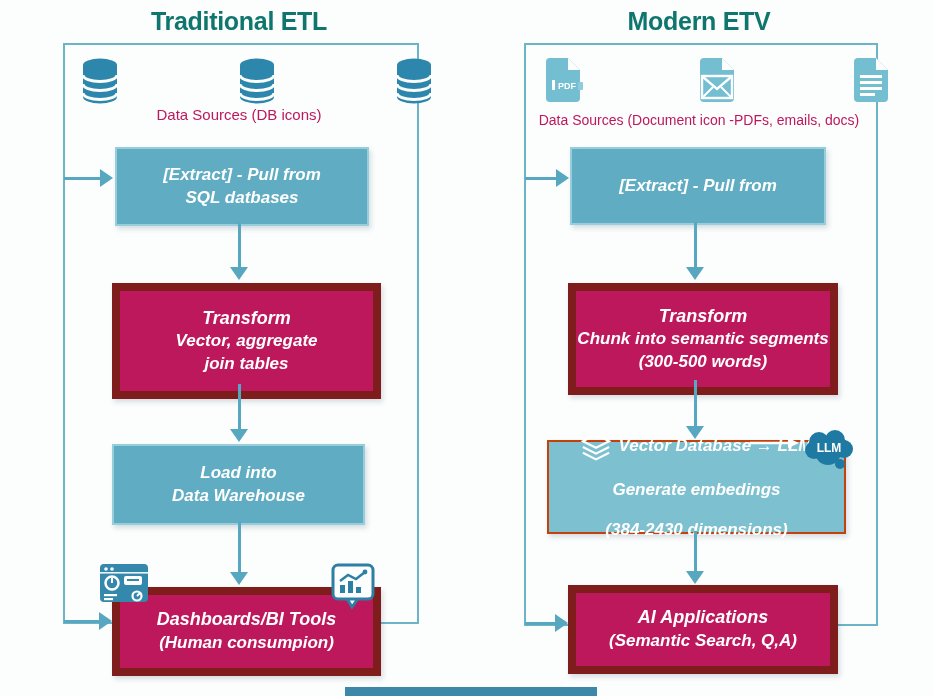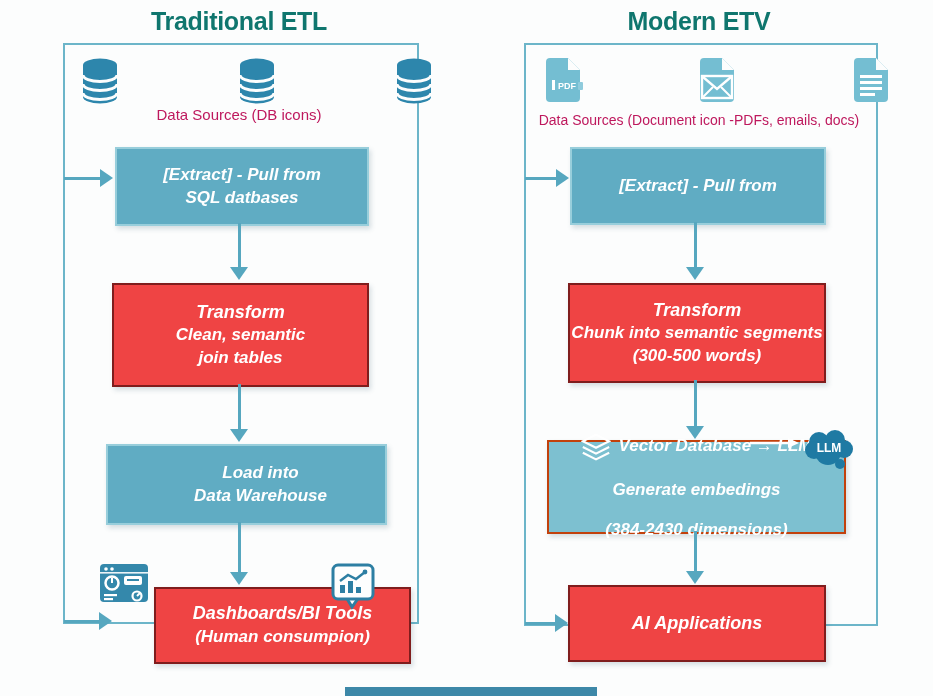--- a/index.html
+++ b/index.html
@@ -7,21 +7,21 @@
           font-family:"Liberation Sans", sans-serif;}
   .col-title{position:absolute;top:7px;text-align:center;font-size:25px;font-weight:800;
              color:#0f766e;letter-spacing:-0.3px;}
   .col-rect{position:absolute;border:2px solid #6cb5c9;background:transparent;}
   .icon-row{position:absolute;display:flex;justify-content:space-between;align-items:flex-end;margin-left:18px;}
   .caption{position:absolute;text-align:center;color:#be185d;font-weight:500;}
   .fbox{position:absolute;display:flex;flex-direction:column;justify-content:center;align-items:center;
         text-align:center;color:#ffffff;font-weight:700;line-height:1.32;
         box-shadow:2px 3px 5px rgba(40,80,100,0.18);}
   .fbox.medium{background:#60acc3;border:2px solid #98cedb;font-size:17px;}
-  .fbox.dark{background:#ef4444;border:2px solid #7f1d1d;font-size:17px;align-items:center;}
+  .fbox.dark{background:#be185d;border:8px solid #7f1d1d;font-size:17px;align-items:center;}
   .fbox.light{background:#7dc0d0;border:2px solid #c2410c;font-size:17px;gap:18px;}
   .fbox .bline{white-space:nowrap;font-style:italic;}
   .varrow{position:absolute;display:flex;flex-direction:column;align-items:center;width:18px;}
   .varrow .vline{width:3px;background:#56a7bf;}
   .varrow .vhead{width:0;height:0;border-left:9px solid transparent;border-right:9px solid transparent;
                  border-top:13px solid #56a7bf;}
   .harrow{position:absolute;display:flex;flex-direction:row;align-items:center;height:18px;}
   .harrow .hline{height:3px;background:#56a7bf;}
   .harrow .hhead{width:0;height:0;border-top:9px solid transparent;border-bottom:9px solid transparent;
                  border-left:13px solid #56a7bf;}
@@ -90,28 +90,28 @@
     </svg>
   </div>
   <div class="caption" style="left:524px;top:112px;width:350px;font-size:14px;">Data Sources (Document icon -PDFs, emails, docs)</div>
 
   <div class="fbox medium" style="left:115px;top:147px;width:250px;height:75px;">
     <div class="bline">[Extract] - Pull from</div>
     <div class="bline">SQL datbases</div>
   </div>
   <div class="fbox dark" style="left:112px;top:283px;width:253px;height:100px;">
     <div class="bline" style="font-size:18px;">Transform</div>
-    <div class="bline">Clean, semantic</div>
+    <div class="bline">Vector, aggregate</div>
     <div class="bline">join tables</div>
   </div>
-  <div class="fbox medium" style="left:106px;top:444px;width:249px;height:77px;padding-left:28px;">
+  <div class="fbox medium" style="left:112px;top:444px;width:249px;height:77px;">
     <div class="bline">Load into</div>
     <div class="bline">Data Warehouse</div>
   </div>
-  <div class="fbox dark" style="left:112px;top:587px;width:253px;height:73px;margin-left:42px;">
+  <div class="fbox dark" style="left:112px;top:587px;width:253px;height:73px;">
     <div class="bline" style="font-size:18px;">Dashboards/BI Tools</div>
     <div class="bline">(Human consumpion)</div>
   </div>
 
   <svg class="abs" style="left:99px;top:563px;" width="50" height="40" viewBox="0 0 50 40">
     <rect x="1" y="1" width="48" height="38" rx="4" fill="#3488ab"></rect>
     <circle cx="7" cy="6" r="1.8" fill="#ffffff"></circle>
     <circle cx="13" cy="6" r="1.8" fill="#ffffff"></circle>
     <rect x="1" y="9" width="48" height="1.6" fill="#ffffff" opacity="0.9"></rect>
     <circle cx="13" cy="20" r="6.5" fill="none" stroke="#ffffff" stroke-width="2.5"></circle>
@@ -148,20 +148,21 @@
         <polyline points="2,17 18,25 34,17" fill="none" stroke="#ffffff" stroke-width="2.6"></polyline>
         <polyline points="2,24 18,32 34,24" fill="none" stroke="#ffffff" stroke-width="2.6"></polyline>
       </svg>
       <span>Vector Database → LLM</span>
     </div>
     <div class="bline">Generate embedings</div>
     <div class="bline">(384-2430 dimensions)</div>
   </div>
   <div class="fbox dark" style="left:568px;top:585px;width:254px;height:73px;">
     <div class="bline" style="font-size:18px;">AI Applications</div>
+    <div class="bline">(Semantic Search, Q,A)</div>
   </div>
 
   <svg class="abs" style="left:750px;top:437px;" width="50" height="12" viewBox="0 0 50 12">
     <line x1="0" y1="6" x2="38" y2="6" stroke="#ffffff" stroke-width="2.5"></line>
     <polygon points="38,1 49,6 38,11" fill="#ffffff"></polygon>
   </svg>
   <svg class="abs" style="left:802px;top:428px;" width="54" height="46" viewBox="0 0 54 46">
     <circle cx="17" cy="14" r="10" fill="#1f7aa3"></circle>
     <circle cx="33" cy="12" r="10" fill="#1f7aa3"></circle>
     <circle cx="42" cy="21" r="9" fill="#1f7aa3"></circle>

